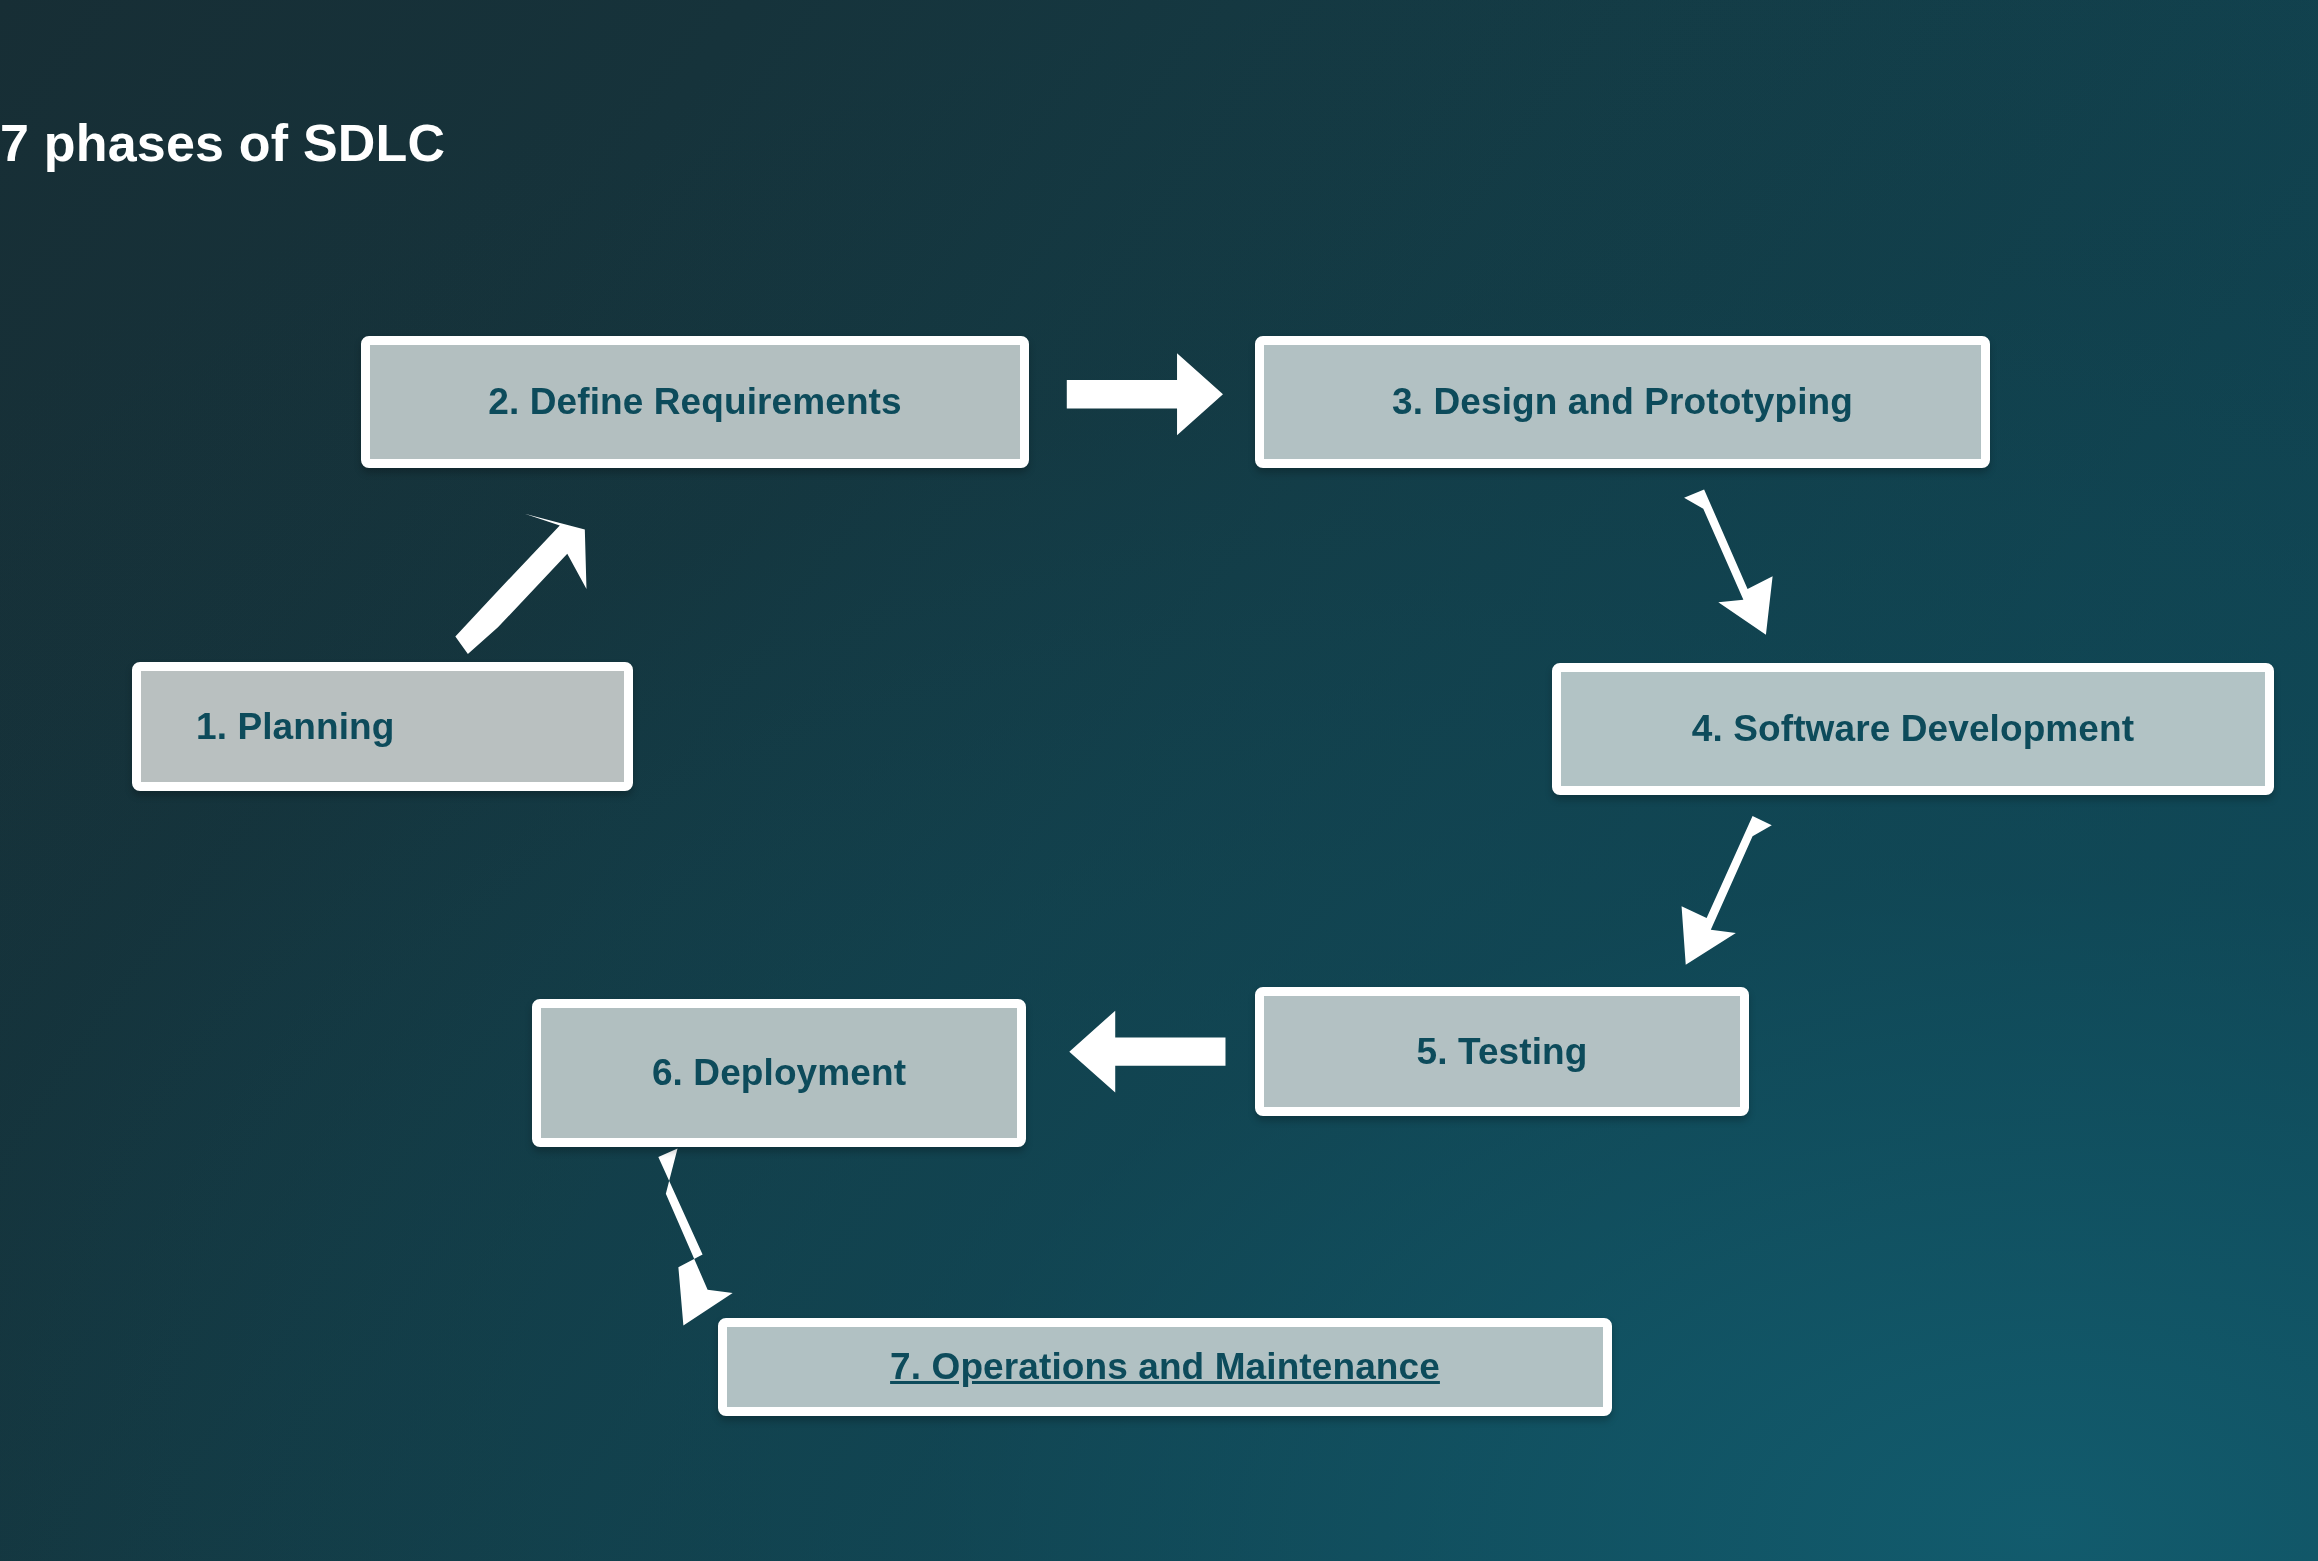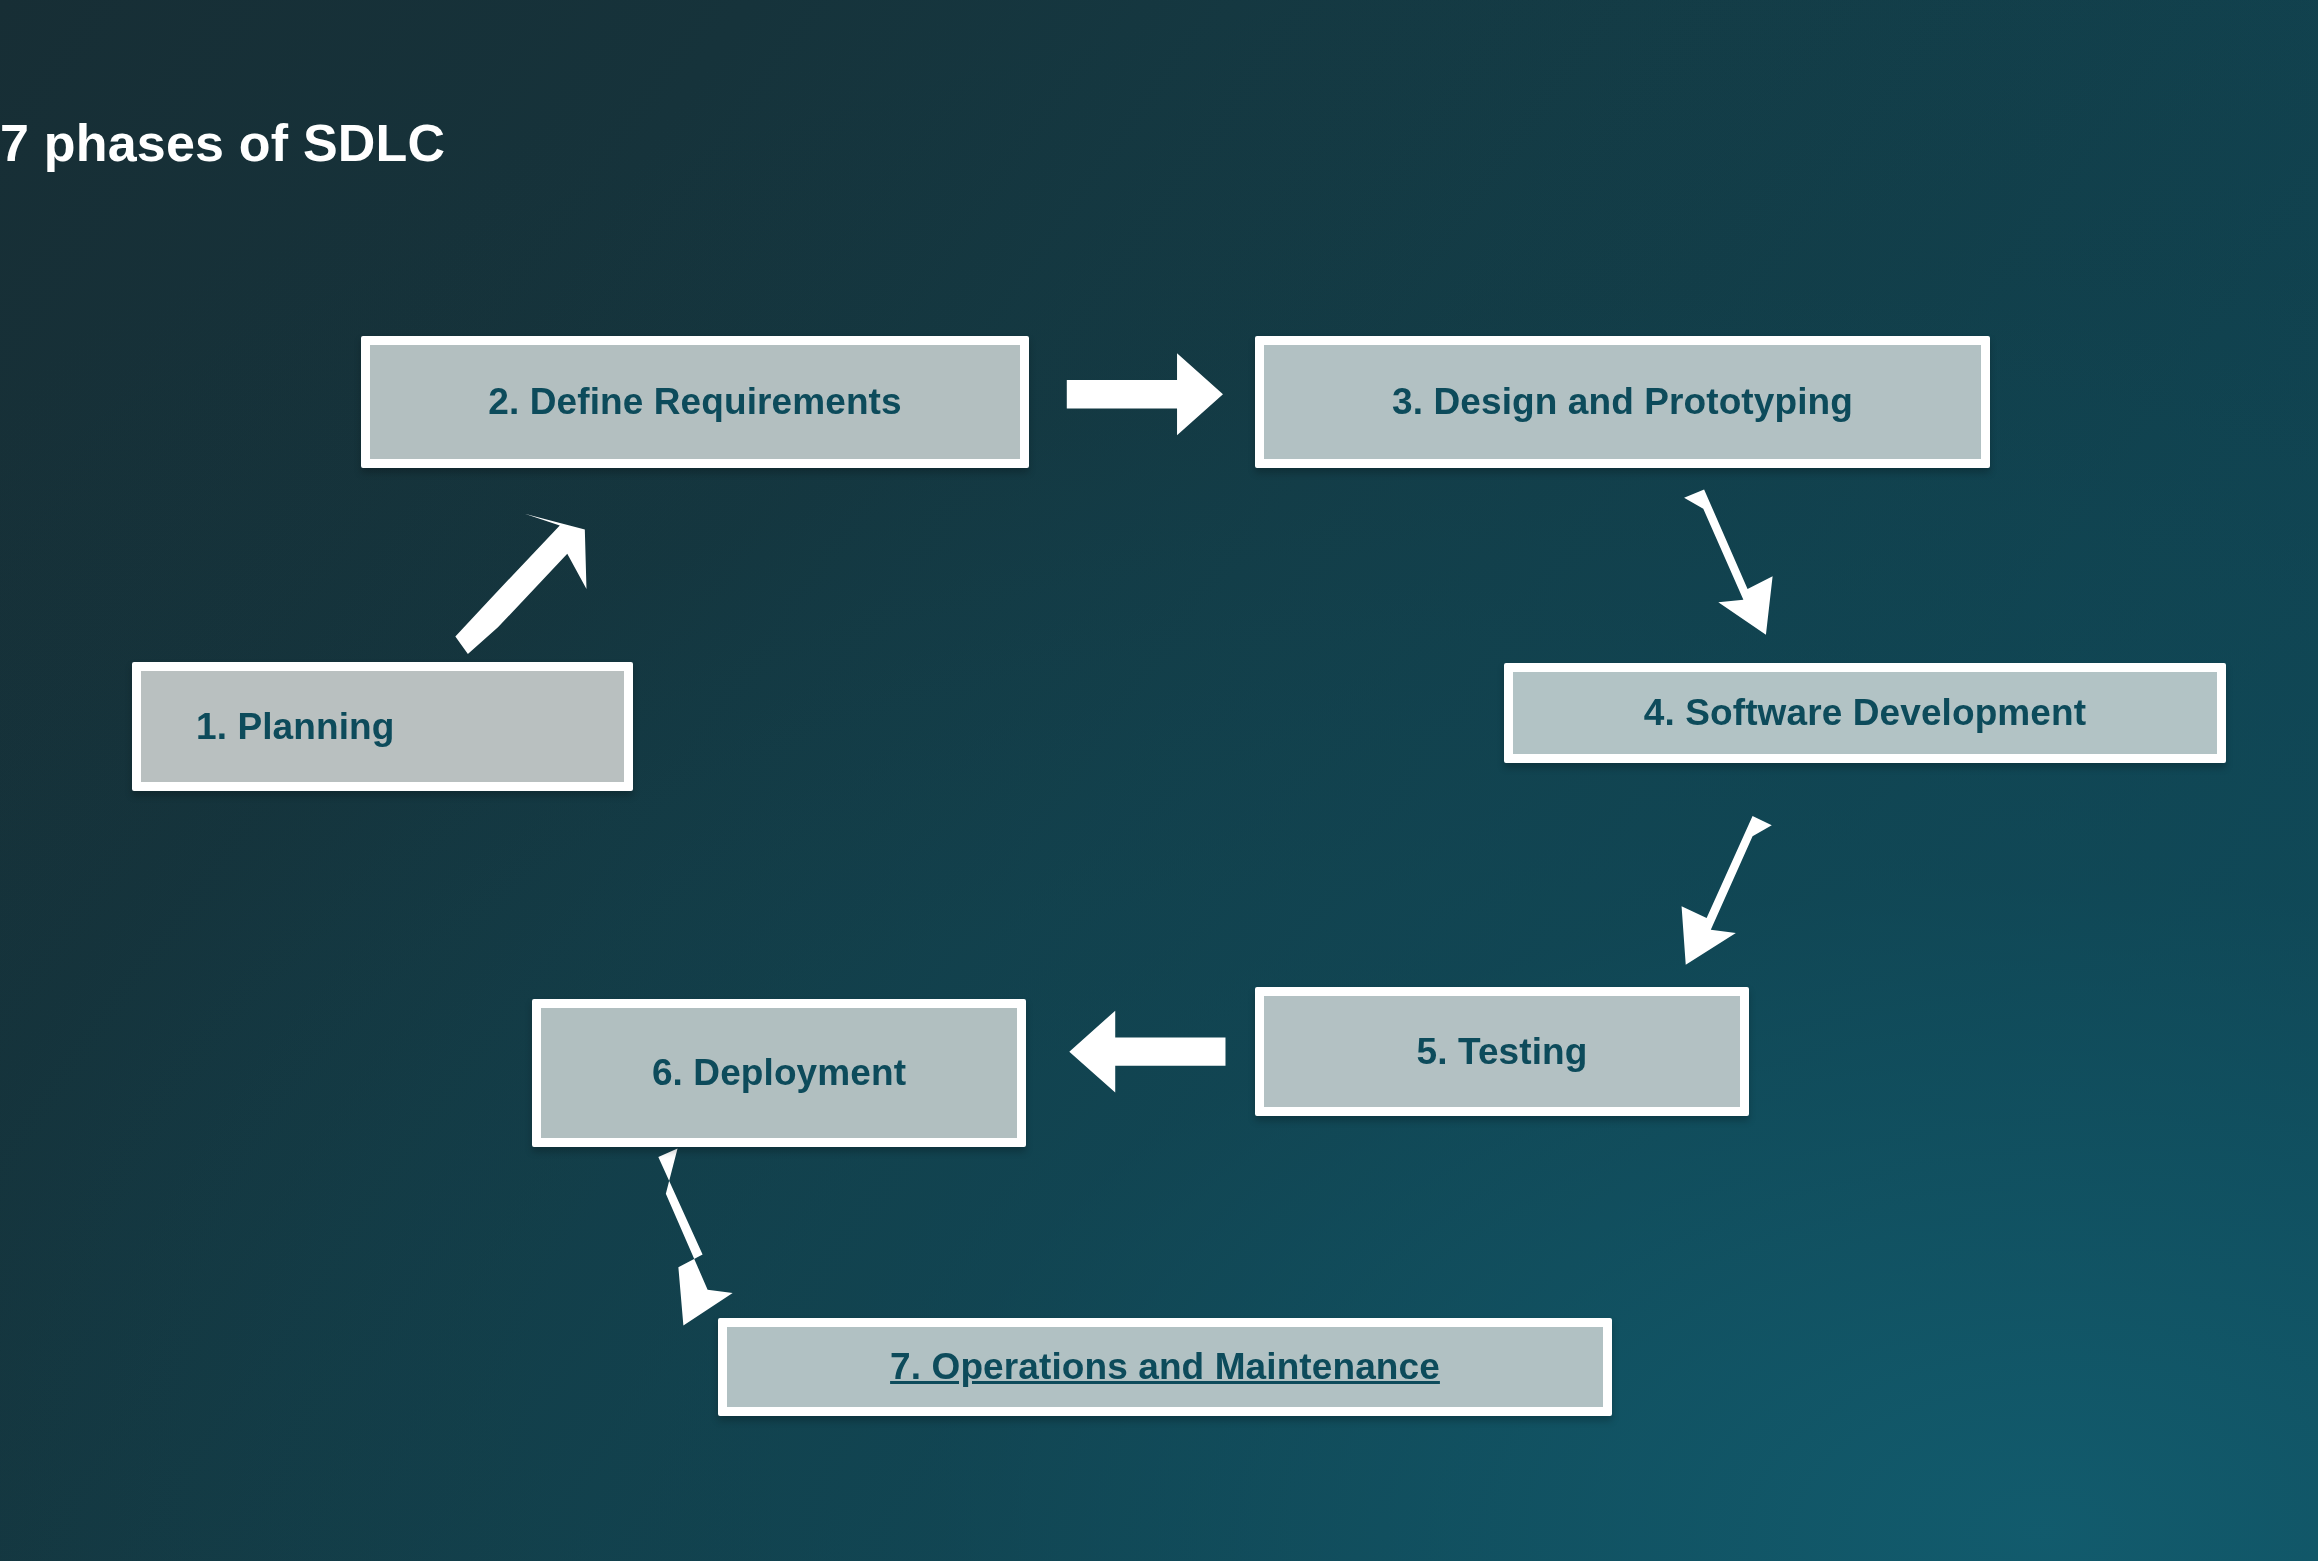--- a/index.html
+++ b/index.html
@@ -31,39 +31,39 @@
     letter-spacing: 0.2px;
     white-space: nowrap;
   }
 
   
   .node {
     position: absolute;
     box-sizing: border-box;
     background: #b7c1c1;
     border: 9.2px solid #ffffff;
-    border-radius: 2px;
+    border-radius: 8px;
     display: flex;
     align-items: center;
     color: #0d4b5b;
     font-size: 37px;
     font-weight: bold;
     letter-spacing: 0.1px;
     white-space: nowrap;
     box-shadow: 0 4.2px 7.5px rgba(0,0,0,0.22);
   }
   .node.center { justify-content: center; }
   .node.leftal { justify-content: flex-start; padding-left: 55px; margin-left: 32px; }
   .node .lbl { display: block; }
 
   
   #node1 { left: 100px;  top: 662px;  width: 501px;  height: 129px; background: #b9c0c0; }
   #node2 { left: 361px;  top: 336px;  width: 668px;  height: 132px; background: #b3bfc0; }
   #node3 { left: 1255px; top: 336px;  width: 735px;  height: 132px; background: #b2c1c3; }
-  #node4 { left: 1504px; top: 663px;  width: 722px;  height: 100px; background: #b2c3c5; text-align: right; }
+  #node4 { left: 1552px; top: 663px;  width: 722px;  height: 132px; background: #b2c3c5; text-align: right; }
   #node5 { left: 1255px; top: 987px; width: 494px;  height: 129px; background: #b3c1c3; }
   #node6 { left: 532px;  top: 987px; width: 494px;  height: 148px; background: #b1bfc0; margin-top: 12px; }
   #node7 { left: 718px;  top: 1318px; width: 894px; height: 98px; background: #b1c1c3; text-decoration: underline; }
 
   
   #arrows {
     position: absolute;
     left: 0; top: 0;
     width: 2319px;
     height: 1562px;

